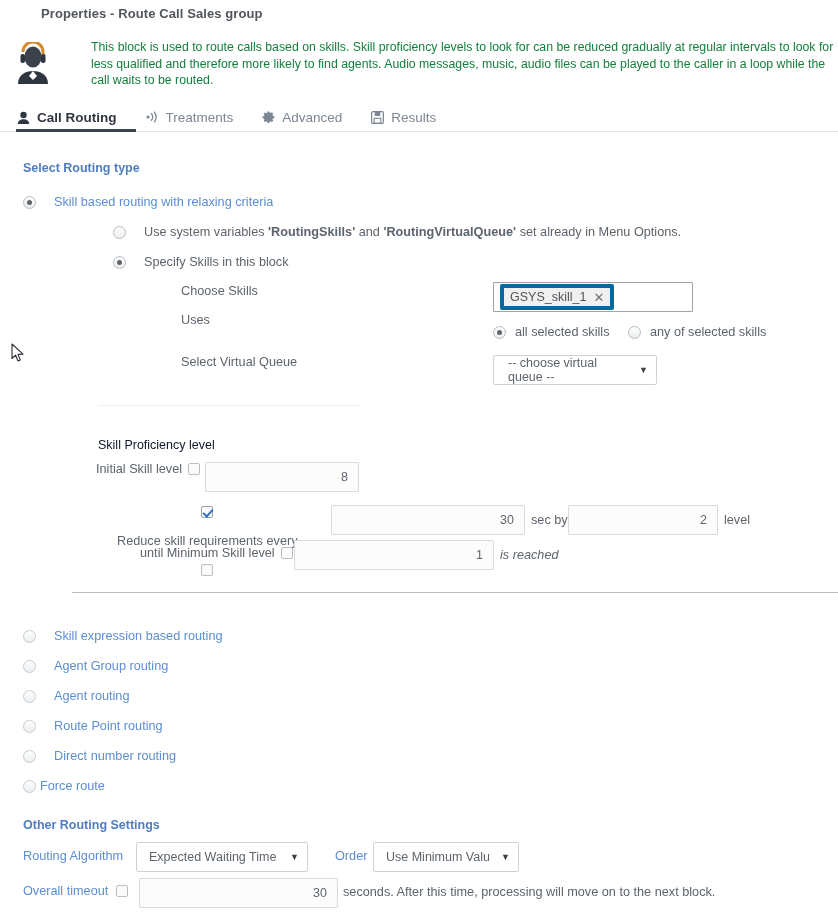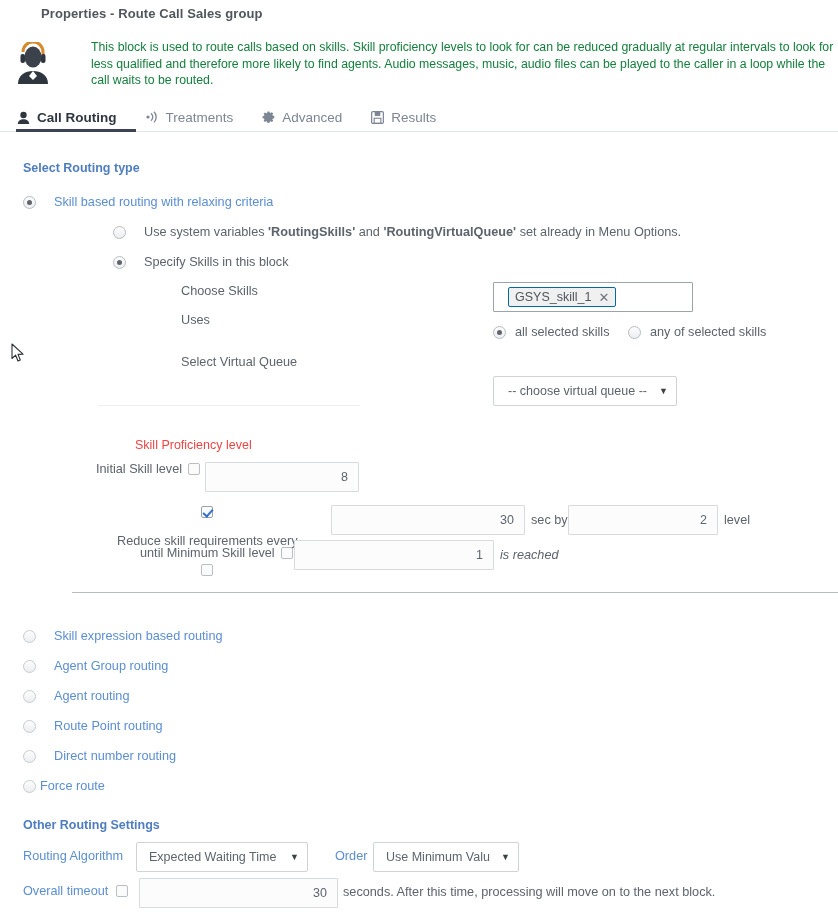--- a/index.html
+++ b/index.html
@@ -80,22 +80,21 @@
   
   .sec-head {
     position: absolute;
     font-size: 12.5px;
     font-weight: bold;
     color: #4f7dc0;
   }
   .sub-head {
     position: absolute;
     font-size: 12.5px;
-    color: #ef4444;
-    margin-left: 37px;
+    color: #0f172a;
   }
 
   
   .radio {
     display: inline-block;
     width: 13px; height: 13px;
     border-radius: 50%;
     border: 1px solid #b7bcc2;
     background: linear-gradient(#fdfdfd, #eceef0);
     box-sizing: border-box;
@@ -175,27 +174,26 @@
     background: #ffffff;
     display: flex;
     align-items: center;
     padding: 4px 6px;
     border-radius: 1px;
   }
   .token {
     display: inline-flex;
     align-items: center;
     gap: 7px;
-    border: 1px solid #0369a1;
+    border: 4px solid #0369a1;
     background: #f0f0f0;
     border-radius: 2px;
     padding: 2px 6px;
     font-size: 12.5px;
     color: #4f555b;
-    margin-left: 8px;
   }
   .token .x { color: #6e757c; font-size: 13px; cursor: pointer; line-height: 1; }
 
   
   .div-short {
     position: absolute;
     left: 98px; top: 405px;
     width: 262px; height: 1px;
     background: #eceef0;
   }
@@ -306,21 +304,21 @@
     <span class="lbl-gray">all selected skills</span>
   </div>
   <div class="row" style="left:628px; top:325px; gap:9px;">
     <span class="radio"></span>
     <span class="lbl-gray">any of selected skills</span>
   </div>
 
   <div class="row" style="left:181px; top:355px;">
     <span class="lbl-gray">Select Virtual Queue</span>
   </div>
-  <div class="selbox" style="position:absolute; left:493px; top:376px; width:184px;">
+  <div class="selbox" style="position:absolute; left:493px; top:355px; width:164px;">
     <span>-- choose virtual queue --</span>
     <span class="caret">▼</span>
   </div>
 
   <div class="div-short"></div>
 
   <div class="sub-head" style="left:98px; top:438px;">Skill Proficiency level</div>
 
   <div class="row" style="left:96px; top:462px; gap:6px;">
     <span class="lbl-gray">Initial Skill level</span>

